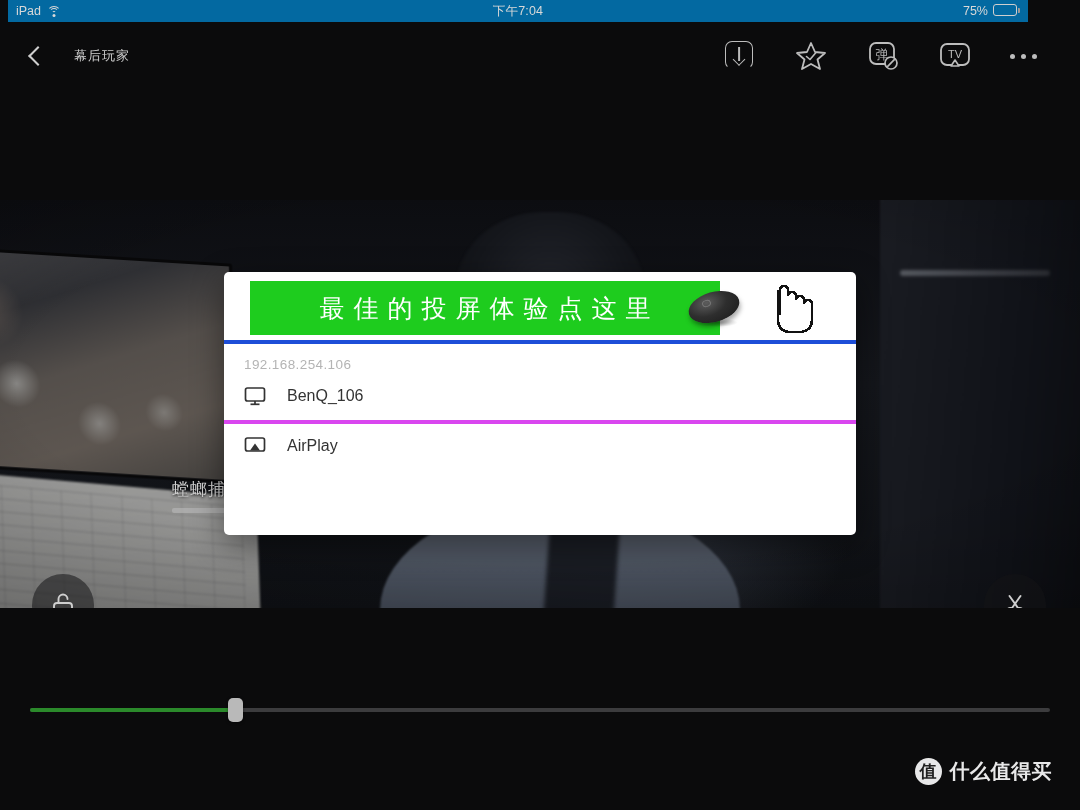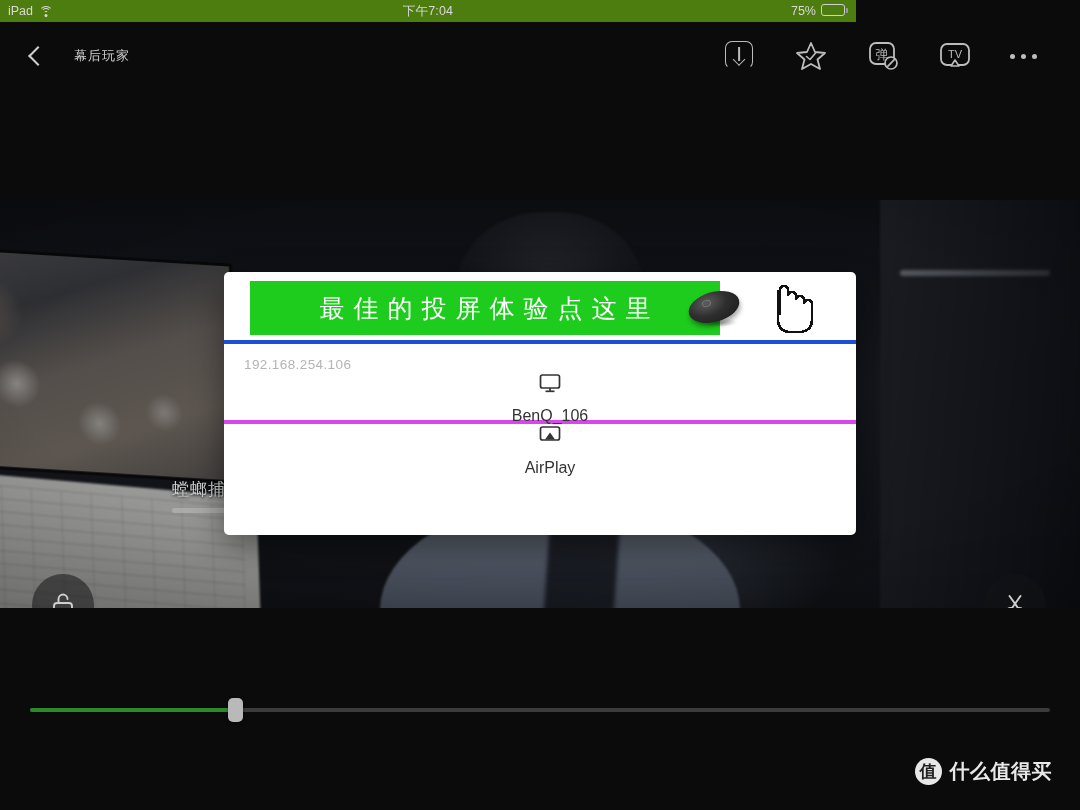--- a/index.html
+++ b/index.html
@@ -11,23 +11,23 @@
   }
   #app {
     position: relative;
     width: 1080px; height: 810px;
     background: #0b0b0c;
     overflow: hidden;
   }
 
   
   .statusbar {
-    position: absolute; top: 0; left: 0;
-    width: 856px; height: 22px;
-    background: #4d7c0f;
+    position: absolute; top: 0; left: 8px;
+    width: 1020px; height: 22px;
+    background: #0369a1;
     display: flex; align-items: center;
     color: #d8d8d8; font-size: 12.5px;
     z-index: 60;
   }
   .sb-left { position: absolute; left: 8px; display: flex; align-items: center; gap: 6px; }
   .sb-center { position: absolute; left: 0; width: 100%; text-align: center; font-size: 12.5px; letter-spacing: .2px; }
   .sb-right { position: absolute; right: 8px; display: flex; align-items: flex-start; gap: 5px; }
   .wifi-ico { display: inline-block; width: 14px; height: 11px; position: relative; }
   .wifi-ico i {
     position: absolute; left: 50%; transform: translateX(-50%);
@@ -254,22 +254,22 @@
     position: absolute; left: 8px; top: 28px; width: 44px; height: 9px;
     background: radial-gradient(ellipse, rgba(0,0,0,.30), rgba(0,0,0,0) 70%);
     border-radius: 50%;
   }
   .promo-hand { position: absolute; left: 540px; top: 8px; width: 60px; height: 58px; }
 
   .ip-label {
     padding: 13px 0 0 20px; font-size: 13.5px; color: #b4b4b4; letter-spacing: .4px;
   }
   .dev-row {
-    display: flex; align-items: center; gap: 13px;
-    height: 48px; padding-left: 20px; cursor: pointer; flex-direction: column;
+    display: flex; align-items: center; gap: 21px;
+    height: 48px; padding-left: 20px; cursor: pointer;
   }
   .dev-row.bordered { border-top: 4px solid #d946ef; }
   .dev-label { font-size: 16px; color: #333; }
   .dev-ico { width: 22px; height: 22px; position: relative; }
 
   
   .bottombar { position: absolute; left: 0; top: 608px; width: 1080px; height: 202px; background: #0b0b0c; }
   .progress-wrap { position: absolute; left: 30px; top: 100px; width: 1020px; height: 4px; cursor: pointer; }
   .progress-track { position: absolute; inset: 0; background: #3c3c3e; border-radius: 2px; }
   .progress-fill { position: absolute; left: 0; top: 0; height: 100%; width: 20.1%; background: #2b8a2b; border-radius: 2px; }

